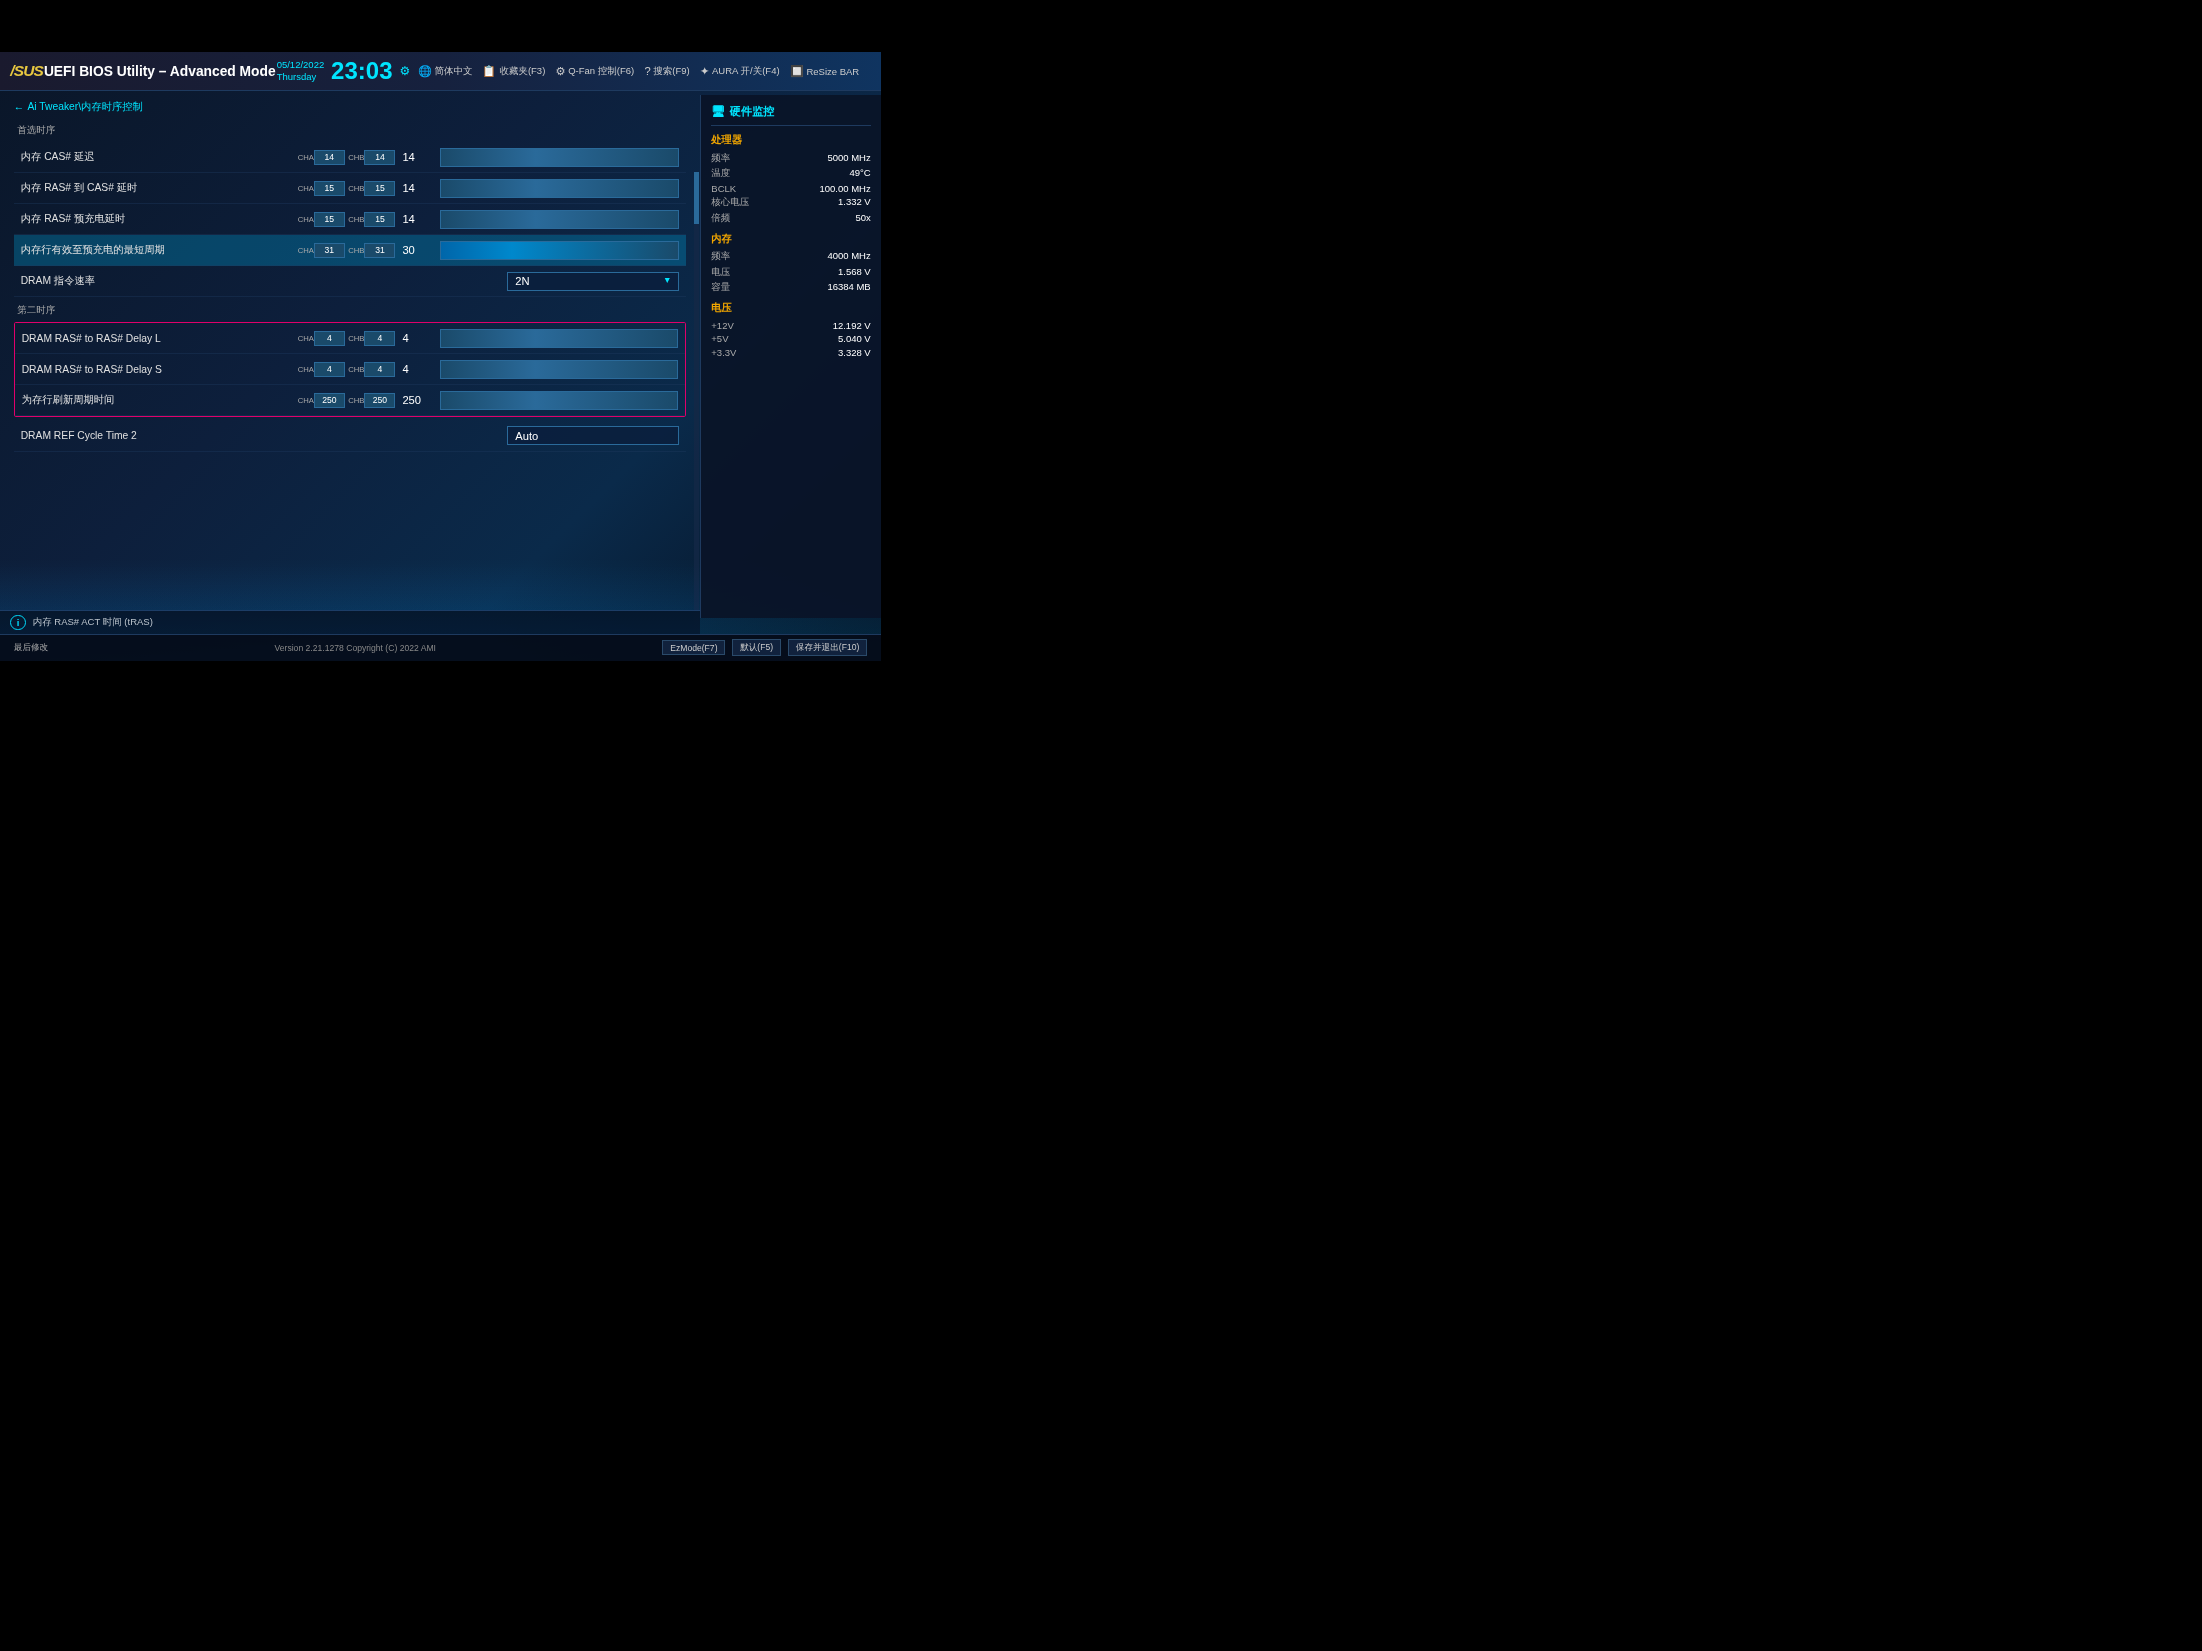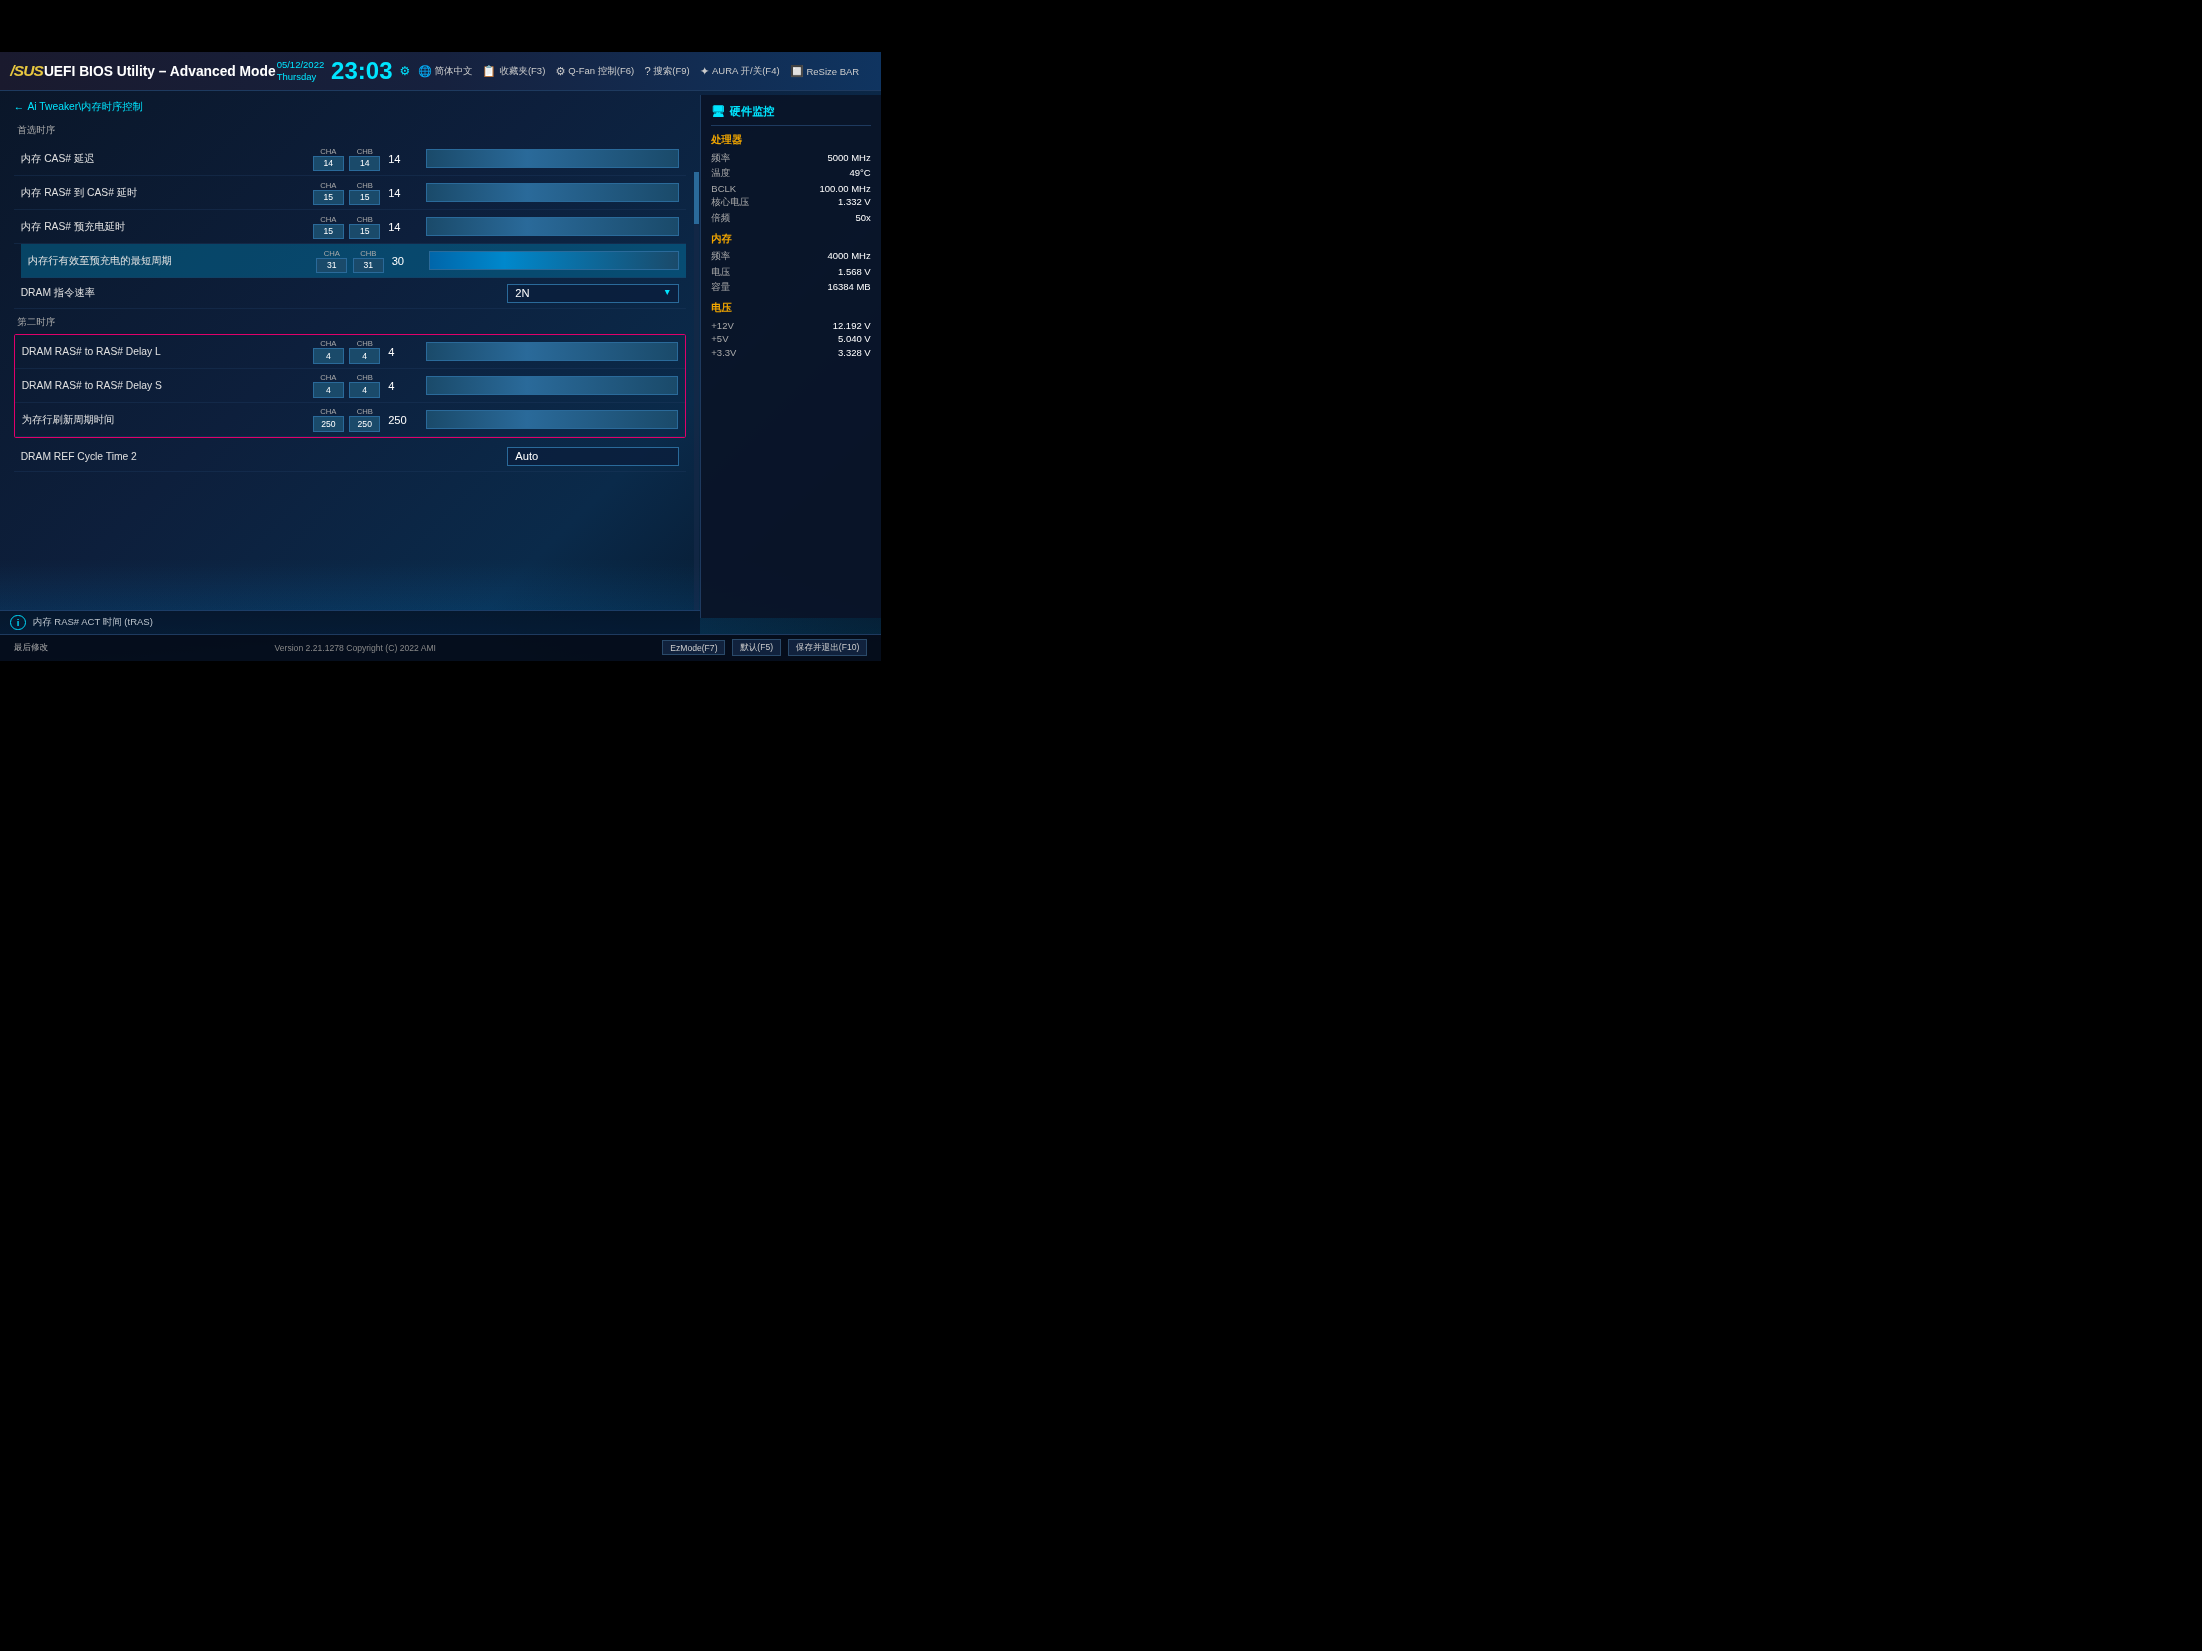--- a/index.html
+++ b/index.html
@@ -224,21 +224,20 @@
     .setting-row {
       display: flex;
       align-items: center;
       padding: 4.3px 6.9px;
       border-bottom: 0.9px solid rgba(30, 58, 95, 0.4);
       min-height: 31px;
     }
 
     .setting-row.active-row {
       background: rgba(0, 150, 200, 0.35);
-      margin-left: 7px;
     }
 
     .setting-label {
       color: #e0e0e0;
       font-size: 10.3px;
       flex: 1;
       min-width: 172px;
     }
 
     .cha-chb-group {
@@ -414,21 +413,21 @@
       bottom: 27.5px;
       left: 0;
       right: 181px;
       height: 69px;
       background: linear-gradient(180deg, transparent 0%, rgba(0,100,200,0.1) 100%);
       pointer-events: none;
     }
 
     .channel-block {
       display: flex;
-      flex-direction: column;
+      flex-direction: row;
       align-items: center;
       min-width: 33px;
     }
   </style>
 </head>
 <body>
 
 <div class="top-black"></div>
 
 <div class="bios-container">

